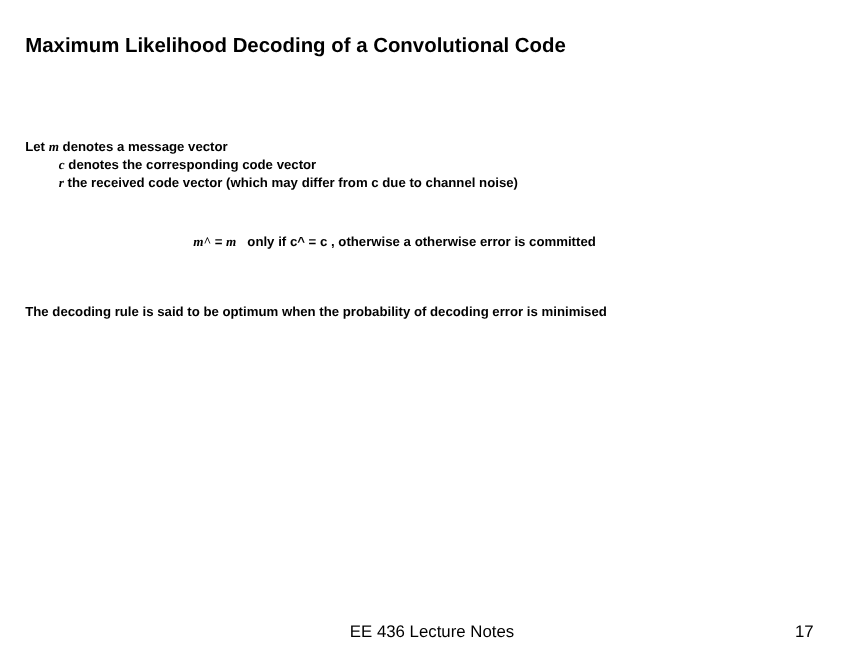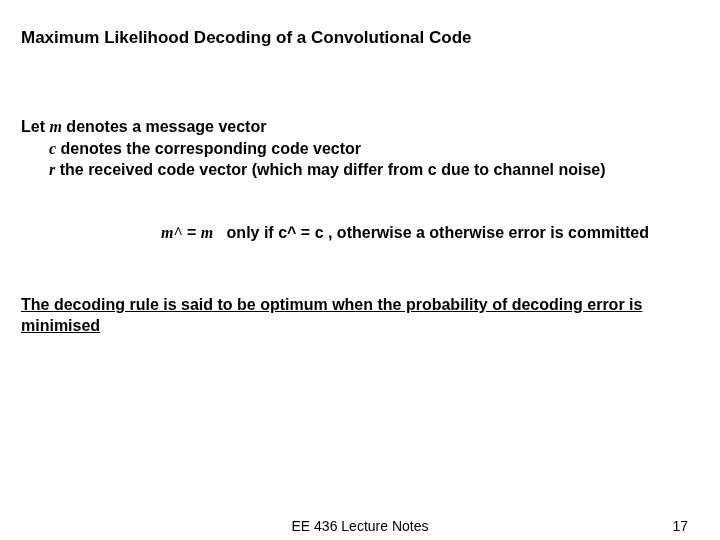--- a/index.html
+++ b/index.html
@@ -15,21 +15,21 @@
   }
   .slide {
     padding: 28px 42px 0 21px;
   }
   .title {
     font-size: 17px;
     font-weight: bold;
     margin-bottom: 68px;
   }
   .para {
-    font-size: 16px;
+    font-size: 11px;
     font-weight: bold;
     line-height: 1.35;
     margin-bottom: 20px;
   }
   .indent {
     padding-left: 28px;
     text-align: right;
   }
   .var {
     font-style: italic;
@@ -46,21 +46,21 @@
     width: 720px;
     font-size: 14px;
   }
   .footer-center {
     position: absolute;
     left: 50%;
     transform: translateX(-50%);
   }
   .footer-right {
     position: absolute;
-    right: 32px;
+    right: 42px;
     margin-left: 36px;
   }
 </style>
 </head>
 <body>
 
 <div class="slide">
 
   <div class="title">Maximum Likelihood Decoding of a Convolutional Code</div>
 
@@ -69,20 +69,20 @@
     <span class="indent"><span class="var">c</span><span> denotes the corresponding code vector</span></span><br>
     <span class="indent"><span class="var">r</span><span> the received code vector (which may differ from c due to channel noise)</span></span>
   </div>
 
 
 
   <div class="para center-line" style="white-space:pre;">
 <span class="var">m^</span><span> = </span><span class="var">m</span><span>   only if </span><span>c^</span><span> = </span><span>c</span><span> , otherwise a otherwise error is committed</span>
   </div>
 
-  <div class="para" style="margin-top:28px;text-decoration:underline;">The decoding rule is said to be optimum when the probability of decoding error is minimised</div>
+  <div class="para" style="margin-top:28px;">The decoding rule is said to be optimum when the probability of decoding error is minimised</div>
 
 </div>
 
 <div class="footer">
   <span class="footer-center">EE 436 Lecture Notes</span>
   <span class="footer-right">17</span>
 </div>
 
 </body></html>

